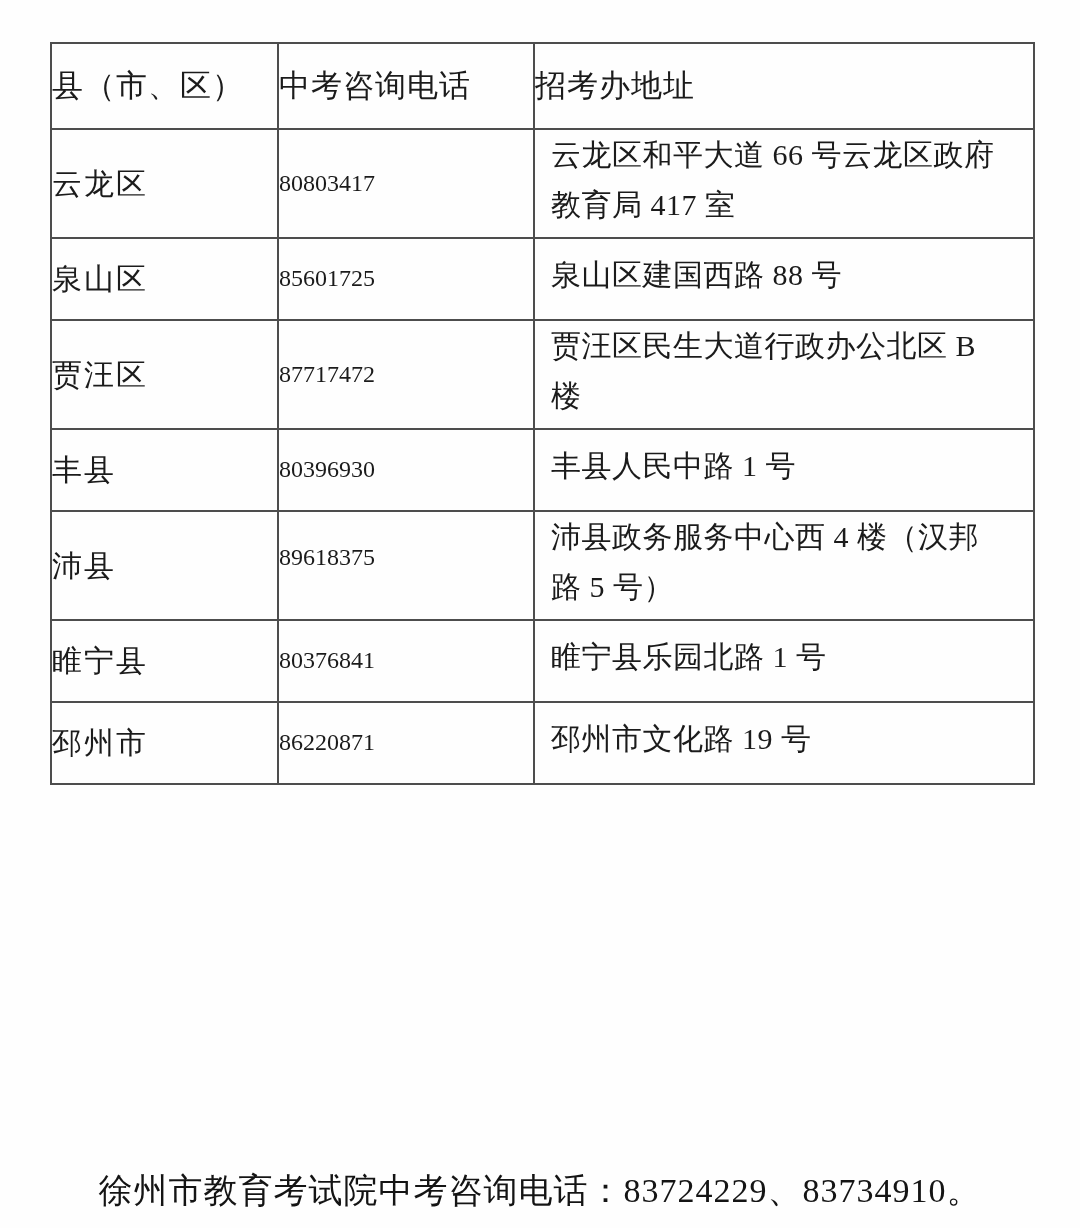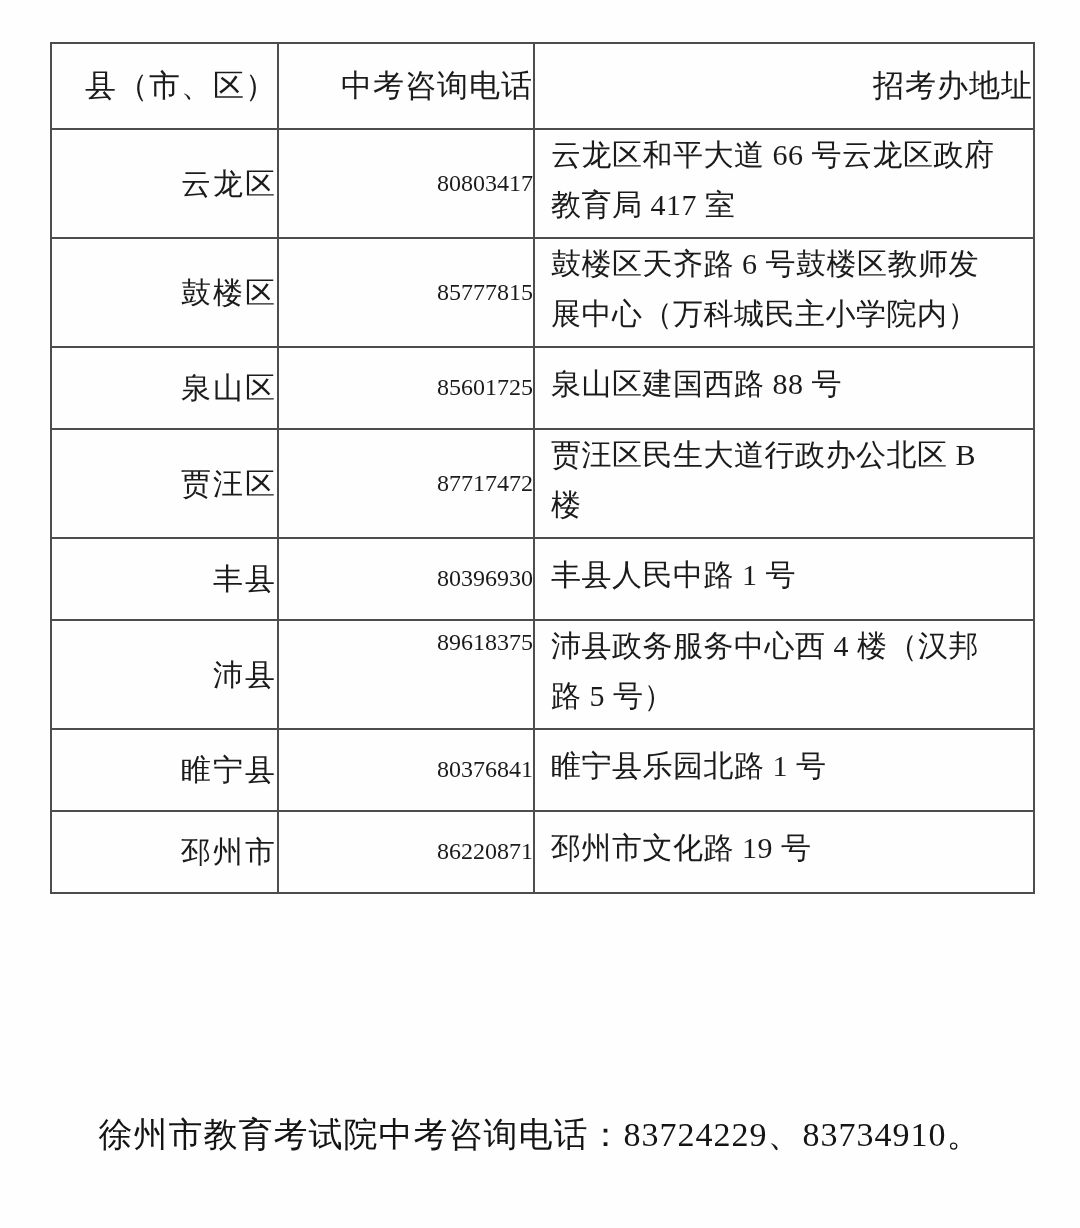--- a/index.html
+++ b/index.html
@@ -23,46 +23,46 @@
     top: 42px;
     width: 983px;
     border-collapse: collapse;
     table-layout: fixed;
   }
   col.c-county  { width: 227px; }
   col.c-phone   { width: 256px; }
   col.c-address { width: 500px; }
   th, td {
     border: 2px solid #4d4d4d;
-    text-align: right;
+    text-align: left;
     vertical-align: middle;
     font-weight: normal;
     font-size: 30px;
     line-height: 1.65;
   }
   thead tr { height: 86px; }
   tr.row-short { height: 82px; }
   tr.row-tall  { height: 106px; }
   th { font-size: 31px; letter-spacing: 1px; }
   td.cell-county { font-size: 30px; letter-spacing: 2px; }
   td.cell-phone  { font-size: 24px; }
   td.cell-phone.vtop {
     vertical-align: top;
-    padding-top: 2px;
+    padding-top: 26px;
   }
   td.cell-address {
     text-align: left;
     padding: 0 12px 8px 16px;
     white-space: pre-line;
     letter-spacing: 0.5px;
   }
   .footer-note {
     position: absolute;
     left: 0;
-    top: 1112px;
+    top: 1168px;
     width: 1080px;
     text-align: center;
     font-size: 34px;
     letter-spacing: 1px;
     color: #141414;
   }
 </style>
 </head>
 <body>
 
@@ -80,26 +80,20 @@
         <th>中考咨询电话</th>
         <th>招考办地址</th>
       </tr>
     </thead>
     <tbody>
         <tr class="row-tall">
           <td class="cell-county">云龙区</td>
           <td class="cell-phone">80803417</td>
           <td class="cell-address">云龙区和平大道 66 号云龙区政府
 教育局 417 室</td>
-        </tr>
-        <tr class="row-tall">
-          <td class="cell-county">鼓楼区</td>
-          <td class="cell-phone">85777815</td>
-          <td class="cell-address">鼓楼区天齐路 6 号鼓楼区教师发
-展中心（万科城民主小学院内）</td>
         </tr>
         <tr class="row-short">
           <td class="cell-county">泉山区</td>
           <td class="cell-phone">85601725</td>
           <td class="cell-address">泉山区建国西路 88 号</td>
         </tr>
         <tr class="row-tall">
           <td class="cell-county">贾汪区</td>
           <td class="cell-phone">87717472</td>
           <td class="cell-address">贾汪区民生大道行政办公北区 B

